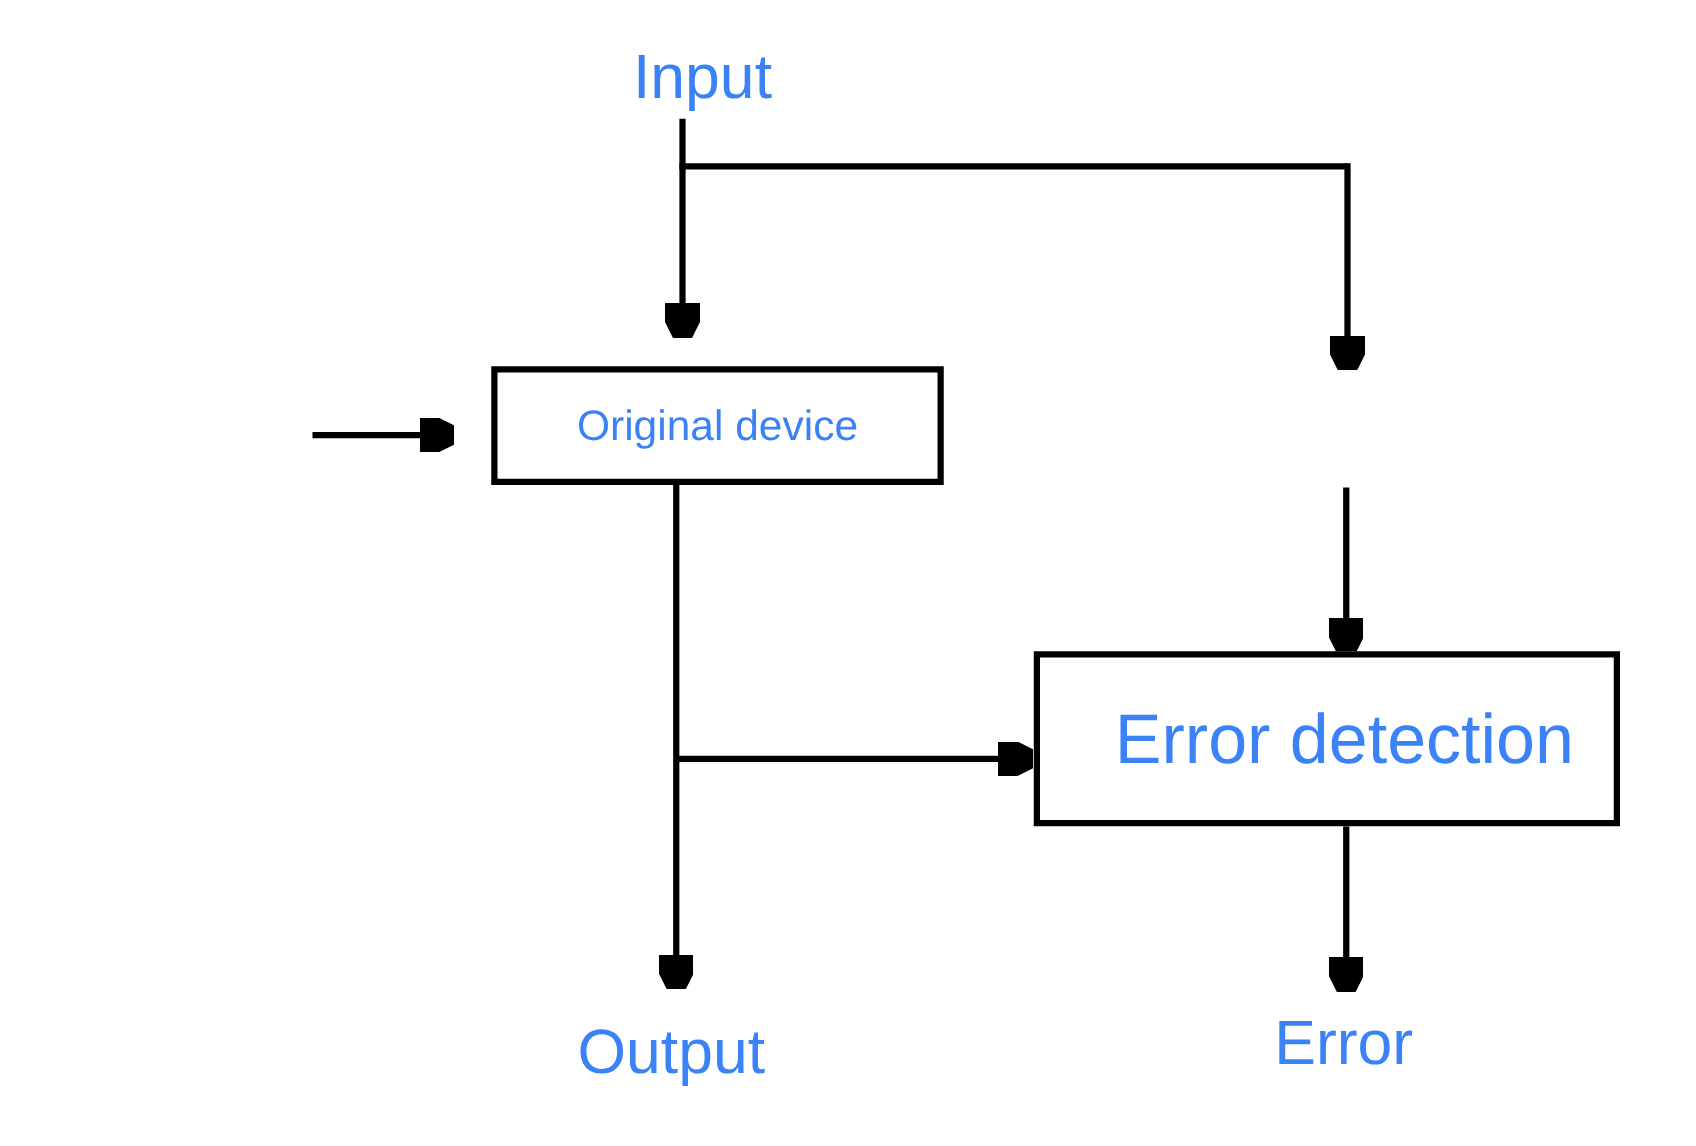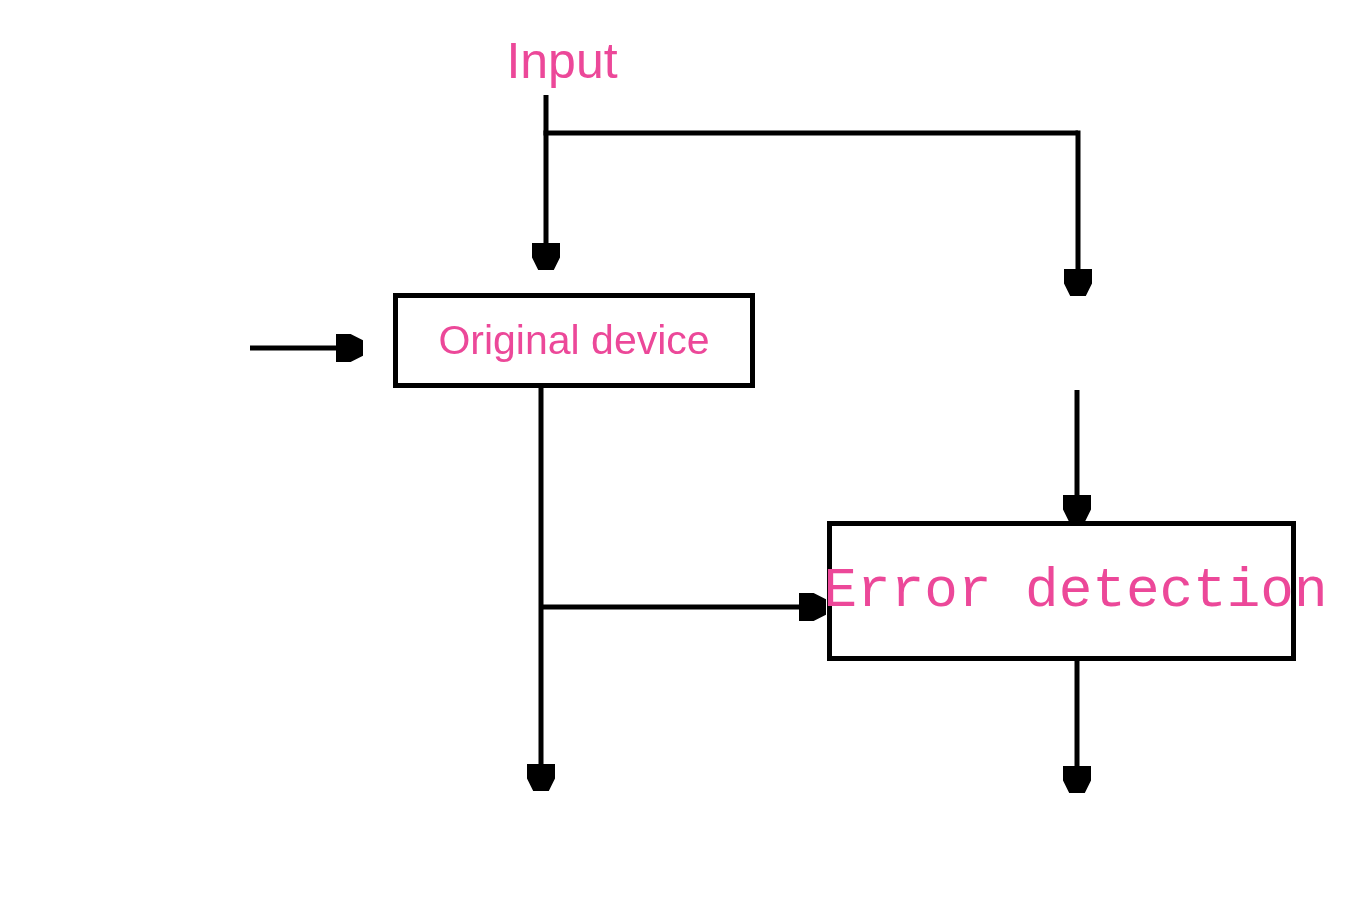--- a/index.html
+++ b/index.html
@@ -6,21 +6,21 @@
     margin: 0;
     padding: 0;
     background: #ffffff;
   }
   .canvas {
     position: relative;
     width: 1357px;
     height: 917px;
     background: #ffffff;
     font-family: "Liberation Sans", sans-serif;
-    color: #ec4899;
+    color: #3b82f6;
     overflow: hidden;
   }
   .connectors {
     position: absolute;
     left: 0;
     top: 0;
     width: 1357px;
     height: 917px;
   }
   .connectors path {
@@ -31,26 +31,26 @@
   .node-box {
     position: absolute;
     box-sizing: border-box;
     border: 5px solid #000000;
     background: #ffffff;
     display: flex;
     align-items: center;
     justify-content: center;
   }
   .node-label {
-    font-size: 41px;
+    font-size: 34px;
     line-height: 1;
     white-space: nowrap;
   }
   .node-label.serif {
-    font-family: Liberation Mono, monospace;
+    font-family: Liberation Sans, sans-serif;
     font-size: 56px;
     margin-left: 28px;
   }
   .free-label {
     position: absolute;
     font-size: 50px;
     line-height: 56px;
     height: 56px;
     white-space: nowrap;
   }
@@ -85,15 +85,17 @@
 
   <div class="node-box" style="left:393px; top:293px; width:362px; height:95px;">
     <span class="node-label">Original device</span>
   </div>
 
 
   <div class="node-box" style="left:827px; top:521px; width:469px; height:140px;">
     <span class="node-label serif">Error detection</span>
   </div>
 
+  <div class="free-label centered" style="left:437px; top:813px;">Output</div>
 
+  <div class="free-label centered" style="left:975px; top:806px;">Error</div>
 
 </div>
 
 </body></html>

